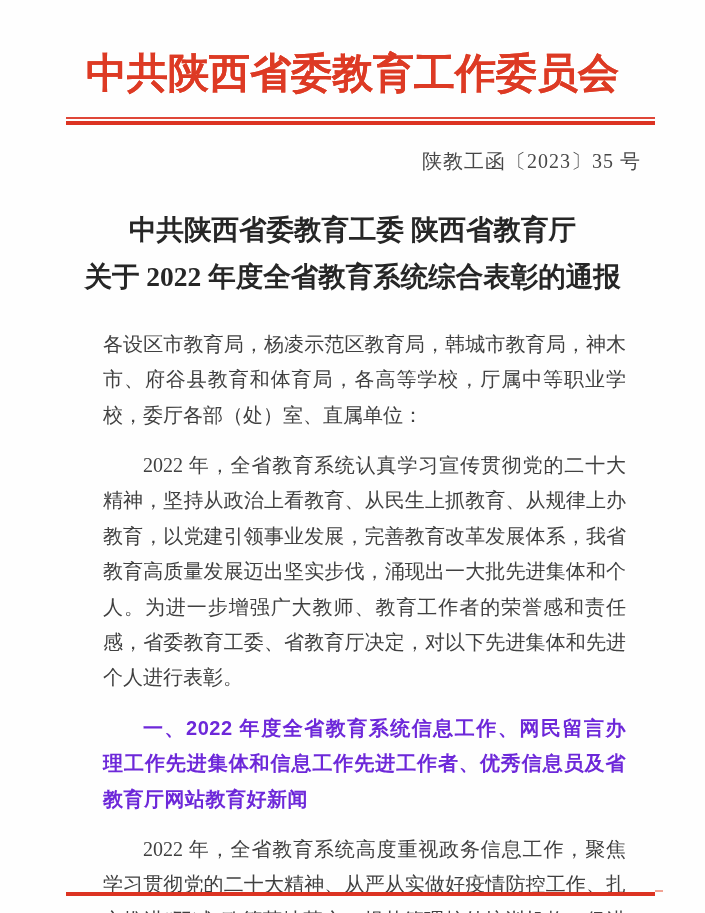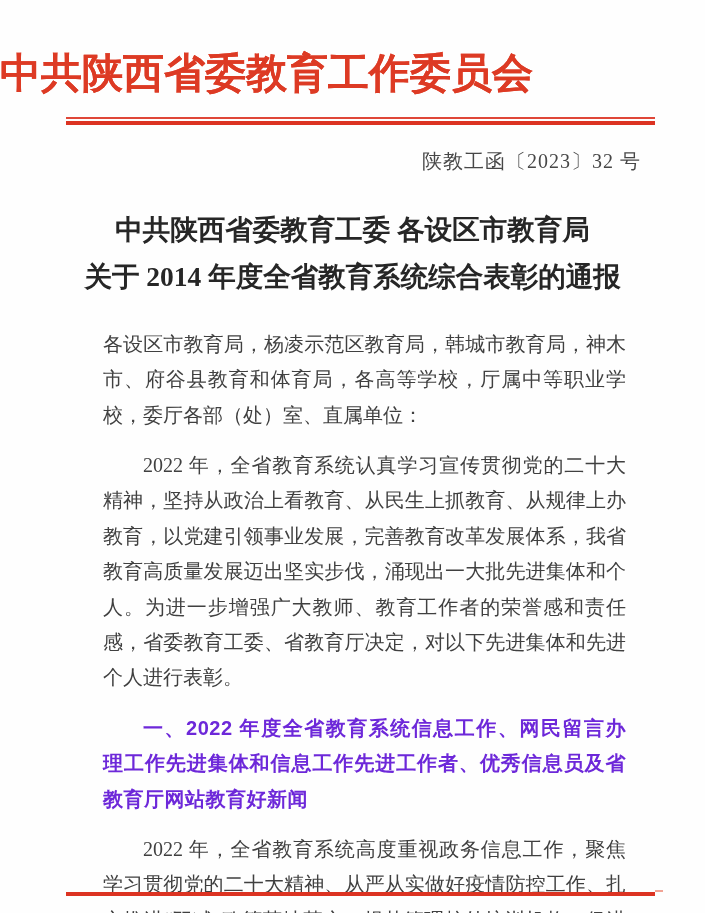--- a/index.html
+++ b/index.html
@@ -13,20 +13,21 @@
     width: 705px;
     height: 913px;
     margin: 0 auto;
     background: #fefefe;
     overflow: hidden;
     font-family: "Liberation Serif", "DejaVu Serif", serif;
   }
   
   .org-name {
     margin-top: 48px;
+    text-align: center;
     font-size: 41px;
     font-weight: bold;
     letter-spacing: 0px;
     color: #dd3a24;
     line-height: 1.25;
     text-shadow: 0 0 0.5px #e0452e;
   }
   .header-rule {
     margin: 18px 50px 0 66px;
   }
@@ -106,26 +107,26 @@
 <div class="page">
 
   <div>
     <div class="org-name">中共陕西省委教育工作委员会</div>
 
     <div class="header-rule">
       <div class="rule-thin"></div>
       <div class="rule-thick"></div>
     </div>
 
-    <div class="doc-number">陕教工函〔2023〕32 号</div>
+    <div class="doc-number">陕教工函〔2023〕35 号</div>
   </div>
 
   <h1 class="doc-title">
-    <span class="title-line">中共陕西省委教育工委 各设区市教育局</span>
-    <span class="title-line">关于 2014 年度全省教育系统综合表彰的通报</span>
+    <span class="title-line">中共陕西省委教育工委 陕西省教育厅</span>
+    <span class="title-line">关于 2022 年度全省教育系统综合表彰的通报</span>
   </h1>
 
   <div class="doc-body">
     <p>各设区市教育局，杨凌示范区教育局，韩城市教育局，神木市、府谷县教育和体育局，各高等学校，厅属中等职业学校，委厅各部（处）室、直属单位：</p>
 
     <p class="indent">2022 年，全省教育系统认真学习宣传贯彻党的二十大精神，坚持从政治上看教育、从民生上抓教育、从规律上办教育，以党建引领事业发展，完善教育改革发展体系，我省教育高质量发展迈出坚实步伐，涌现出一大批先进集体和个人。为进一步增强广大教师、教育工作者的荣誉感和责任感，省委教育工委、省教育厅决定，对以下先进集体和先进个人进行表彰。</p>
 
     <p class="indent section-heading">一、2022 年度全省教育系统信息工作、网民留言办理工作先进集体和信息工作先进工作者、优秀信息员及省教育厅网站教育好新闻</p>
 
     <p class="indent">2022 年，全省教育系统高度重视政务信息工作，聚焦学习贯彻党的二十大精神、从严从实做好疫情防控工作、扎实推进“双减”政策落地落实、规范管理校外培训机构、促进义务教育优质均</p>

